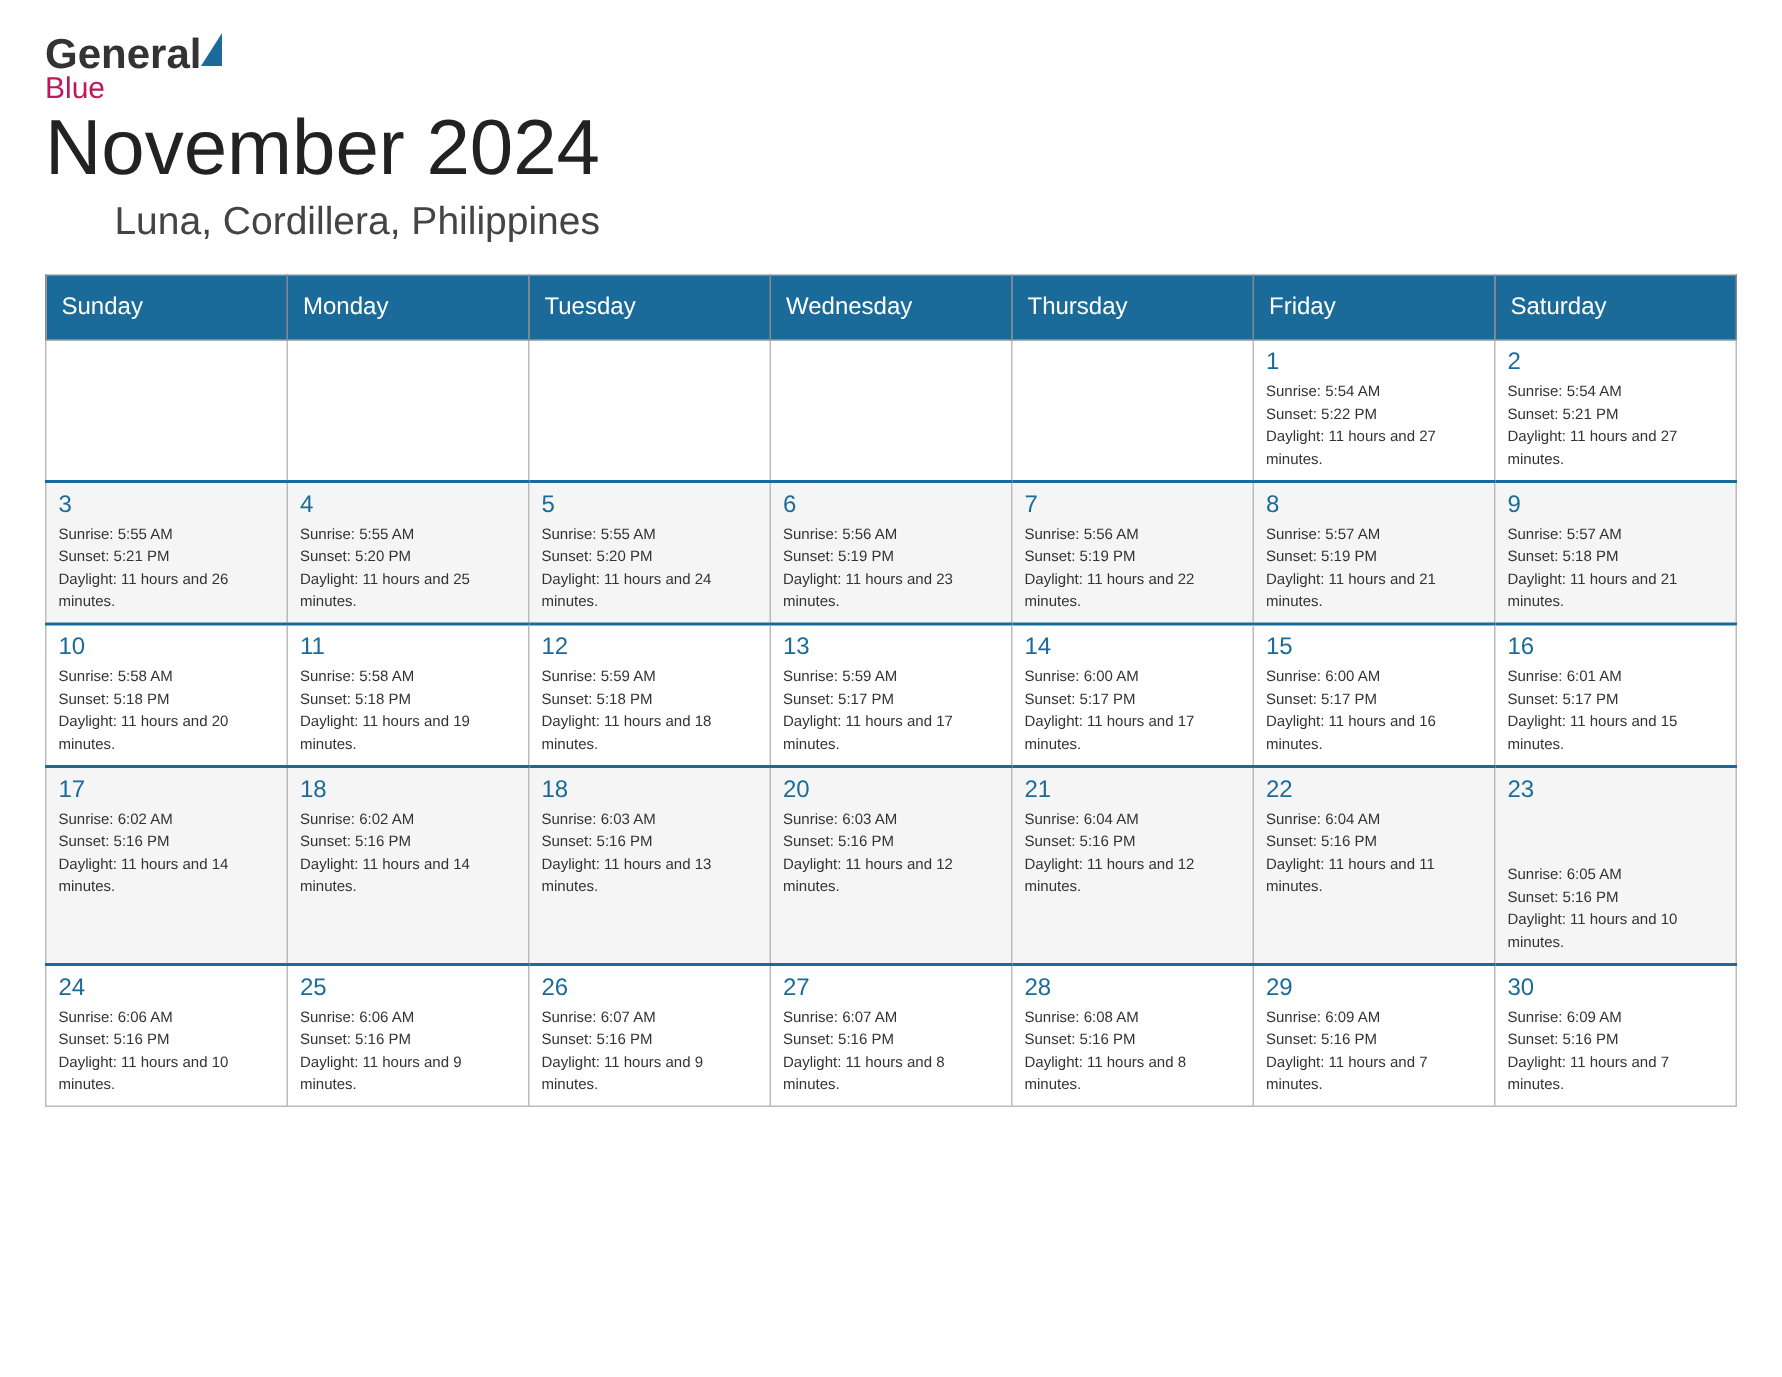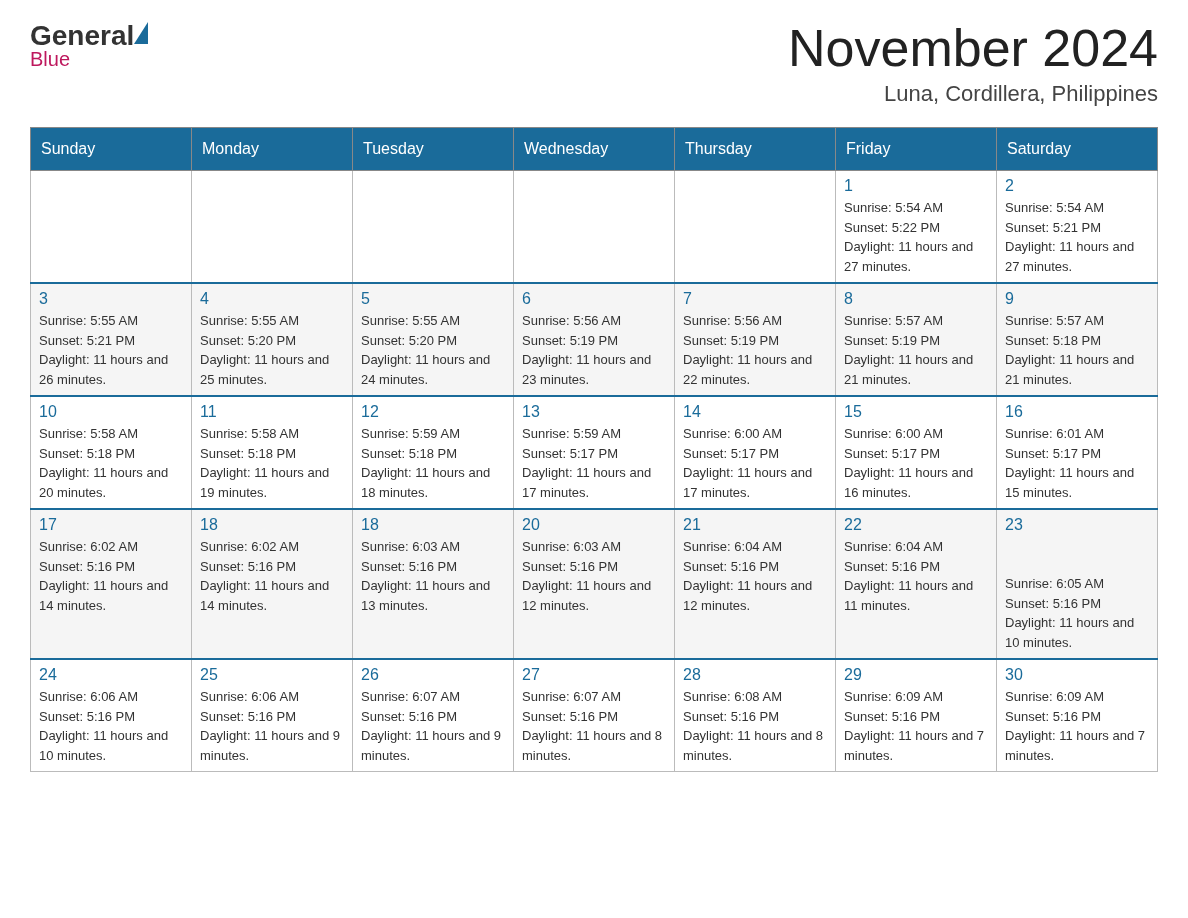--- a/index.html
+++ b/index.html
@@ -9,20 +9,21 @@
       width: 1188px;
       min-height: 918px;
       padding: 20px 30px;
     }
 
     .header {
       display: flex;
       justify-content: space-between;
       align-items: flex-start;
       margin-bottom: 20px;
+      flex-direction: column;
     }
 
     .logo-text-general {
       font-size: 28px;
       font-weight: bold;
       color: #333;
     }
 
     .logo-triangle {
       width: 0;
@@ -55,21 +56,21 @@
     }
 
     .month-title {
       font-size: 52px;
       font-weight: 300;
       color: #222;
       line-height: 1.1;
     }
 
     .location-title {
-      font-size: 22px;
+      font-size: 26px;
       color: #444;
       margin-top: 4px;
     }
 
     .calendar {
       width: 100%;
       border-collapse: collapse;
       border: 1px solid #aaa;
     }
 
@@ -100,21 +101,21 @@
 
     .day-number {
       font-size: 16px;
       color: #1a6b9a;
       font-weight: 500;
       display: block;
       margin-bottom: 3px;
     }
 
     .day-info {
-      font-size: 13px;
+      font-size: 10px;
       line-height: 1.5;
       color: #333;
     }
 
     .empty-cell {
       background: #f9f9f9;
     }
 
     .row-separator td {
       border-top: 2px solid #1a6b9a;

